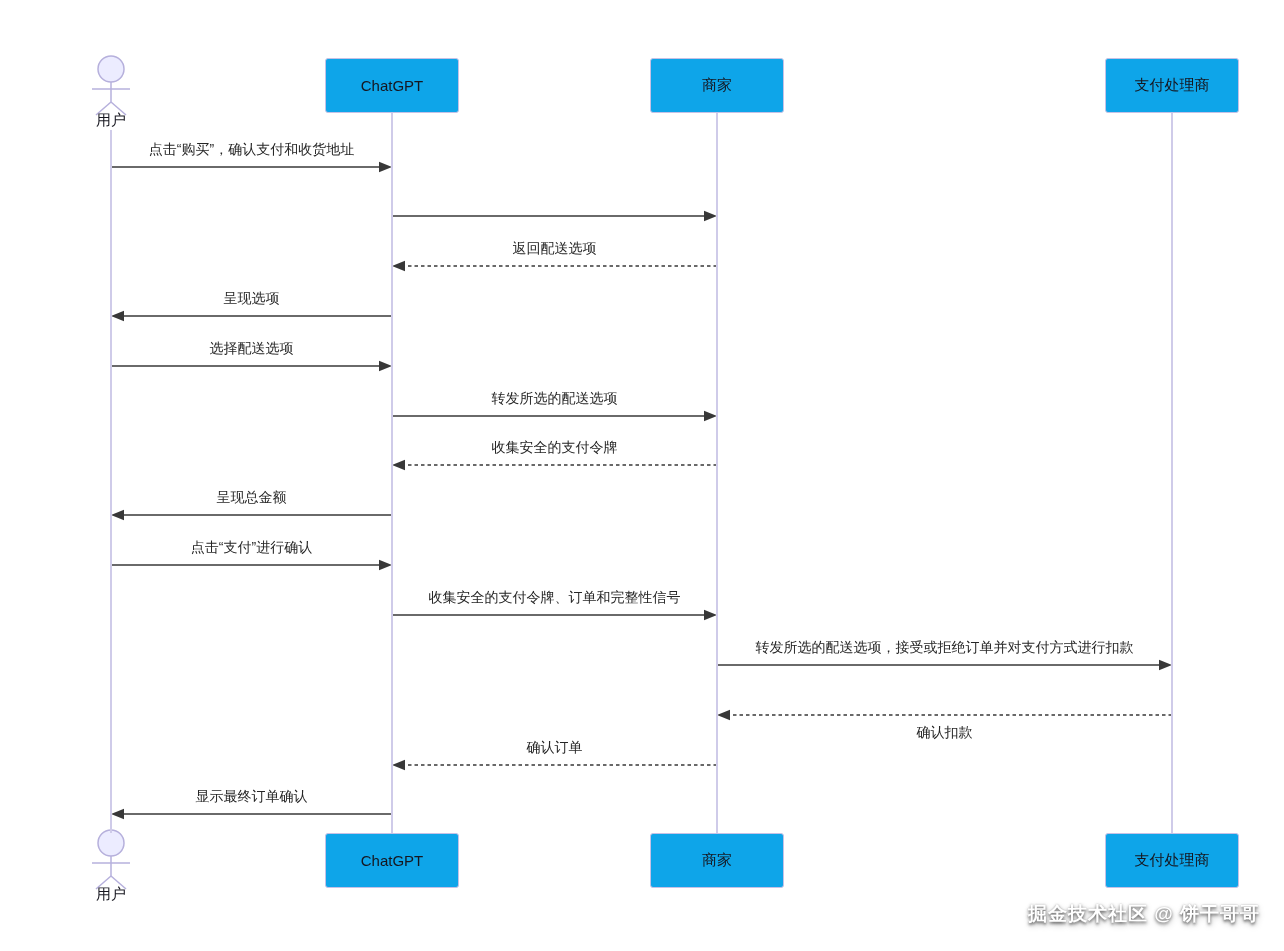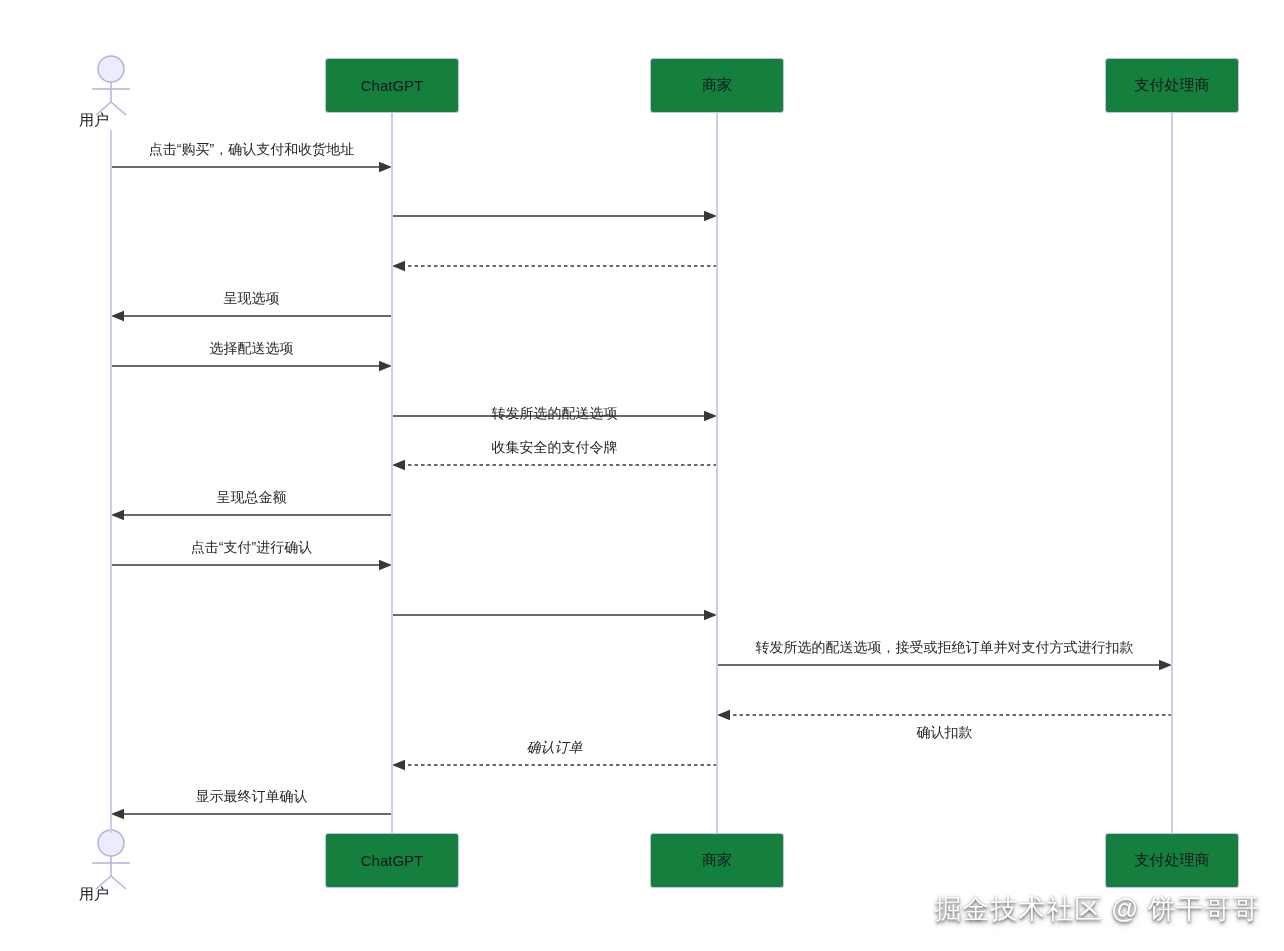--- a/index.html
+++ b/index.html
@@ -7,45 +7,45 @@
     position:relative;
     width:1284px;height:951px;
     background:#ffffff;
     overflow:hidden;
     font-family:"Liberation Sans","DejaVu Sans",sans-serif;
   }
   #arrow-layer{position:absolute;left:0;top:0;width:1284px;height:951px;pointer-events:none;}
   .pbox{
     position:absolute;
     width:134px;height:55px;
-    background:#15803d;
+    background:#0ea5e9;
     border:1px solid #c5c1e6;
     border-radius:3px;
     display:flex;align-items:center;justify-content:center;
     font-size:15px;font-weight:500;color:#16161f;
     box-sizing:border-box;
   }
   .lifeline{position:absolute;width:2px;background:#cfcbe9;}
   .msg-label{
     position:absolute;width:600px;text-align:center;
     font-size:14px;color:#262626;line-height:20px;white-space:nowrap;
   }
   .arrow{stroke:#383838;stroke-width:1.6;fill:none;}
   .dashed{stroke-dasharray:3.5 3;}
   .arrowhead{fill:#383838;stroke:none;}
   .actor-figure{position:absolute;overflow:visible;}
   .actor-figure circle{fill:#ECECFF;stroke:#b6b0dc;stroke-width:1.5;}
   .actor-figure line{stroke:#b6b0dc;stroke-width:1.5;}
   .actor-label{
-    position:absolute;width:64px;
+    position:absolute;width:64px;text-align:center;
     font-size:15px;font-weight:500;color:#16161f;white-space:nowrap;
   }
   .watermark{
     position:absolute;right:24px;bottom:24px;
-    font-size:27px;font-weight:400;letter-spacing:1px;
+    font-size:19px;font-weight:700;letter-spacing:1px;
     color:#ffffff;white-space:nowrap;
     text-shadow:0 2px 3px rgba(90,90,90,0.85), 0 0 2px rgba(140,140,140,0.6), 1px 3px 6px rgba(0,0,0,0.25);
   }
 </style>
 </head>
 <body>
 
 <div id="stage">
 
   <svg id="arrow-layer">
@@ -102,23 +102,25 @@
     <div class="pbox" style="left: 325px; top: 58px;">ChatGPT</div>
     <div class="pbox" style="left: 325px; top: 833px;">ChatGPT</div>
     <div class="lifeline" style="left: 391px; top: 113px; height: 720px;"></div>
     <div class="pbox" style="left: 650px; top: 58px;">商家</div>
     <div class="pbox" style="left: 650px; top: 833px;">商家</div>
     <div class="lifeline" style="left: 716px; top: 113px; height: 720px;"></div>
     <div class="pbox" style="left: 1105px; top: 58px;">支付处理商</div>
     <div class="pbox" style="left: 1105px; top: 833px;">支付处理商</div>
     <div class="lifeline" style="left: 1171px; top: 113px; height: 720px;"></div>
     <div class="msg-label" style="left: -48.5px; top: 139px;">点击“购买”，确认支付和收货地址</div>
+    <div class="msg-label" style="left: 254.5px; top: 238px;">返回配送选项</div>
     <div class="msg-label" style="left: -48.5px; top: 288px;">呈现选项</div>
     <div class="msg-label" style="left: -48.5px; top: 338px;">选择配送选项</div>
-    <div class="msg-label" style="left: 254.5px; top: 388px; margin-top: 15px;">转发所选的配送选项</div>
+    <div class="msg-label" style="left: 254.5px; top: 388px;">转发所选的配送选项</div>
     <div class="msg-label" style="left: 254.5px; top: 437px;">收集安全的支付令牌</div>
     <div class="msg-label" style="left: -48.5px; top: 487px;">呈现总金额</div>
     <div class="msg-label" style="left: -48.5px; top: 537px;">点击“支付”进行确认</div>
+    <div class="msg-label" style="left: 254.5px; top: 587px;">收集安全的支付令牌、订单和完整性信号</div>
     <div class="msg-label" style="left: 644.5px; top: 637px;">转发所选的配送选项，接受或拒绝订单并对支付方式进行扣款</div>
     <div class="msg-label" style="left: 644.5px; top: 687px; margin-top: 35px;">确认扣款</div>
-    <div class="msg-label" style="left: 254.5px; top: 737px; font-style: italic;">确认订单</div>
+    <div class="msg-label" style="left: 254.5px; top: 737px;">确认订单</div>
     <div class="msg-label" style="left: -48.5px; top: 786px;">显示最终订单确认</div>
   </div>
 
 </body></html>

